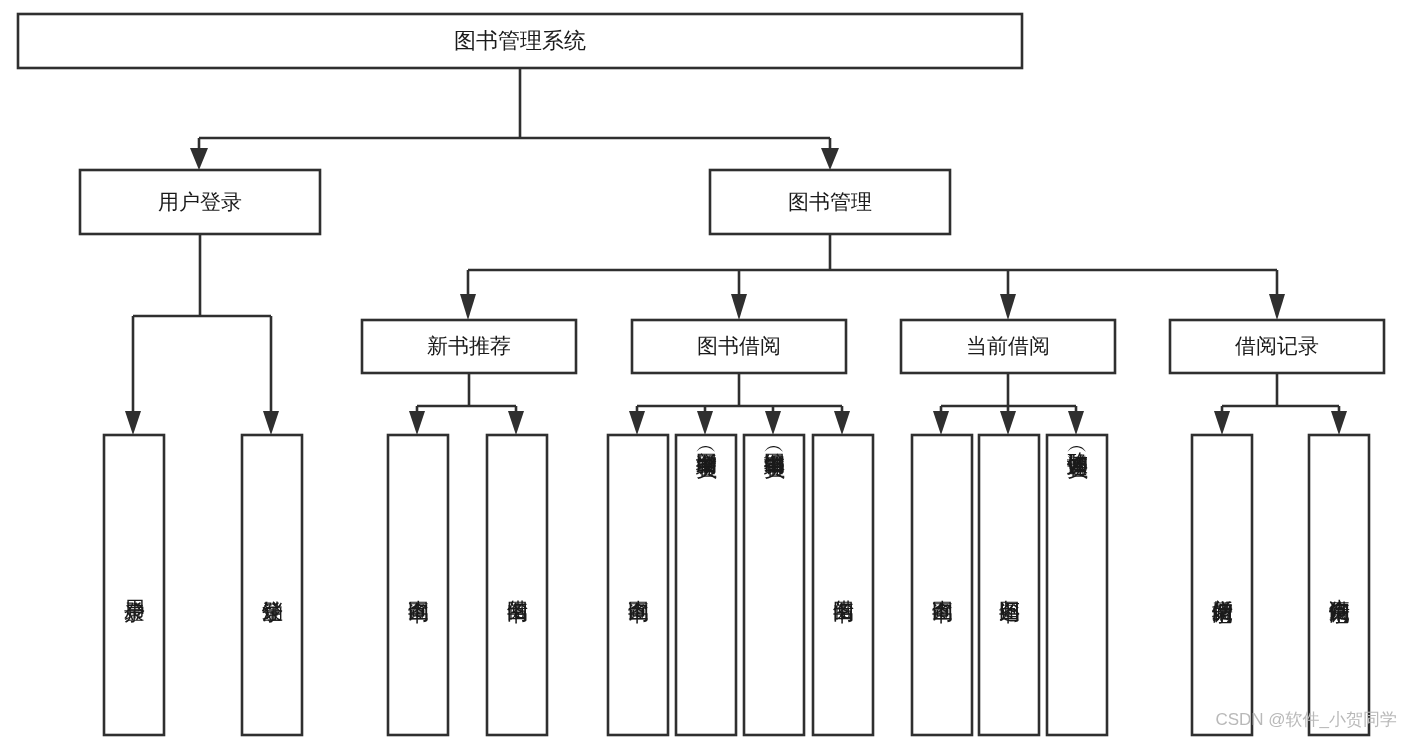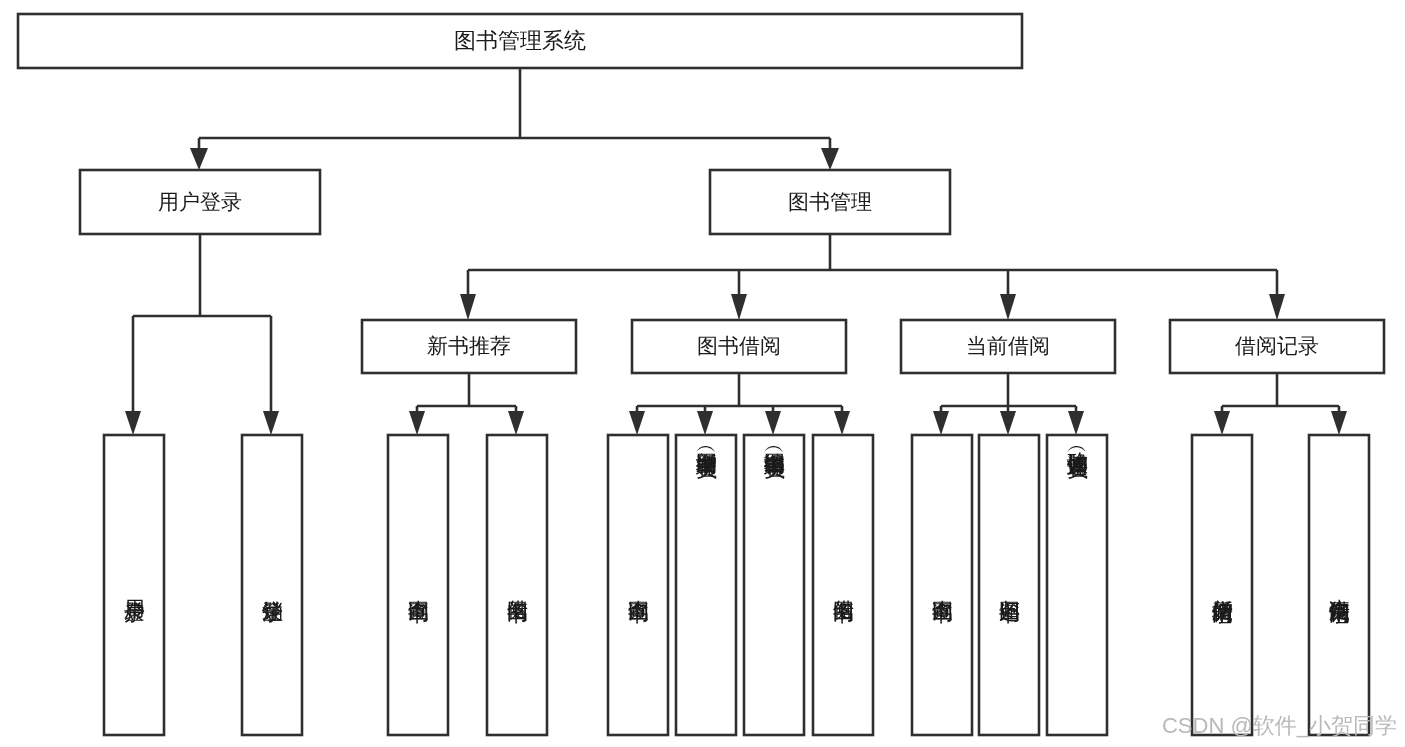--- a/index.html
+++ b/index.html
@@ -69,23 +69,23 @@
     font-family: "Liberation Sans", sans-serif;
     font-size: 21px;
     line-height: 1.18;
     color: #1a1a1a;
     letter-spacing: 1px;
     white-space: nowrap;
   }
   .watermark {
     position: absolute;
     right: 8px;
-    bottom: 6px;
-    font-family: "Liberation Sans", sans-serif;
-    font-size: 22px;
+    bottom: 16px;
+    font-family: "Liberation Sans", sans-serif;
+    font-size: 17px;
     color: #b9b9b9;
     white-space: nowrap;
   }
 </style>
 </head>
 <body>
 
 <div id="diagram-root">
 
   <svg class="canvas" viewBox="0 0 1405 747">

